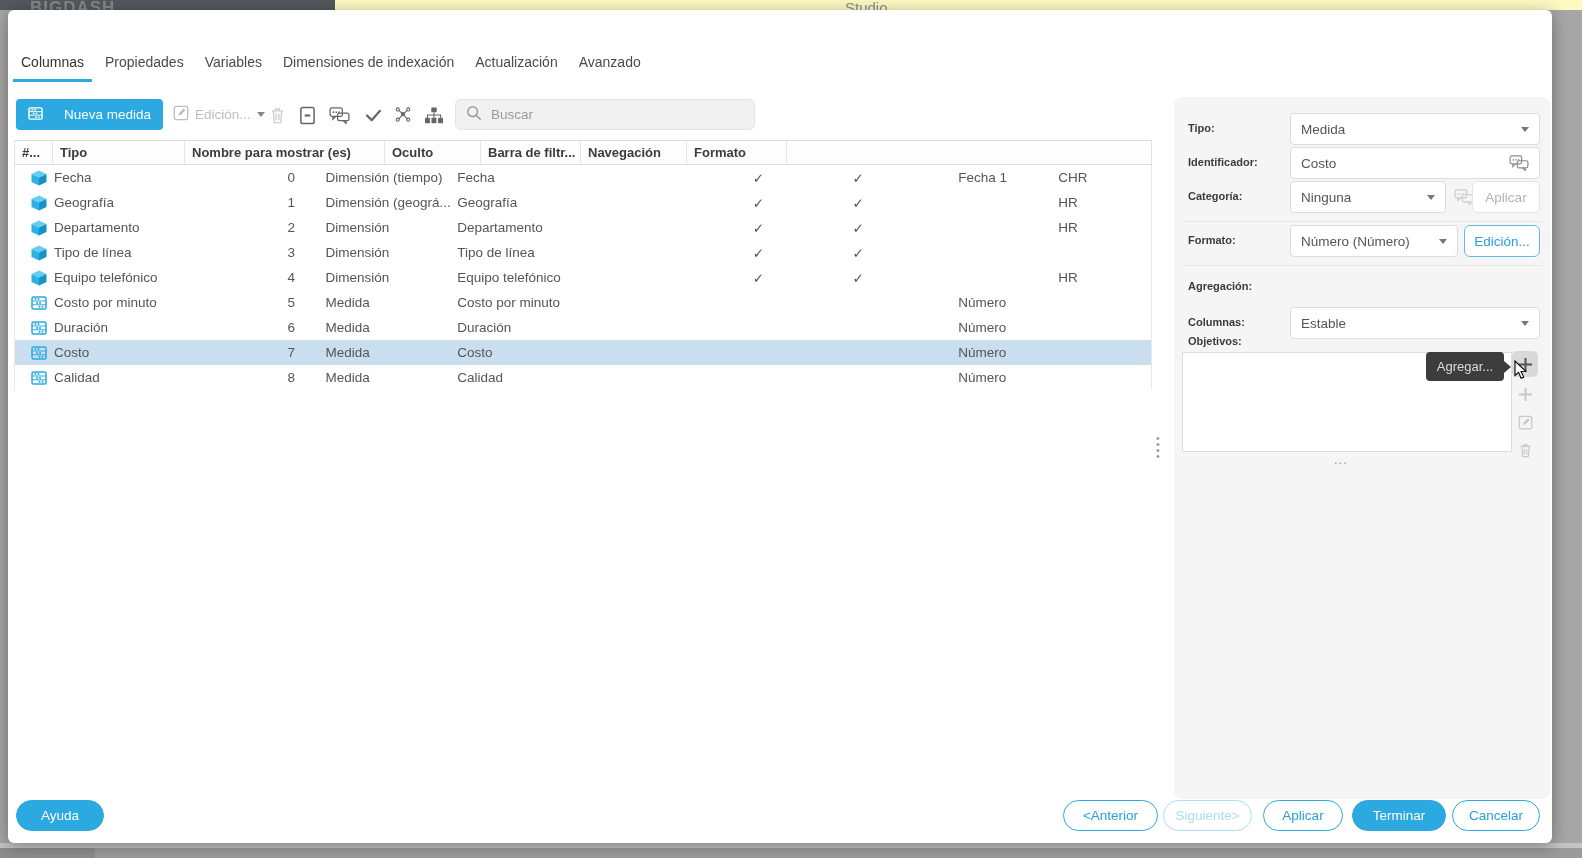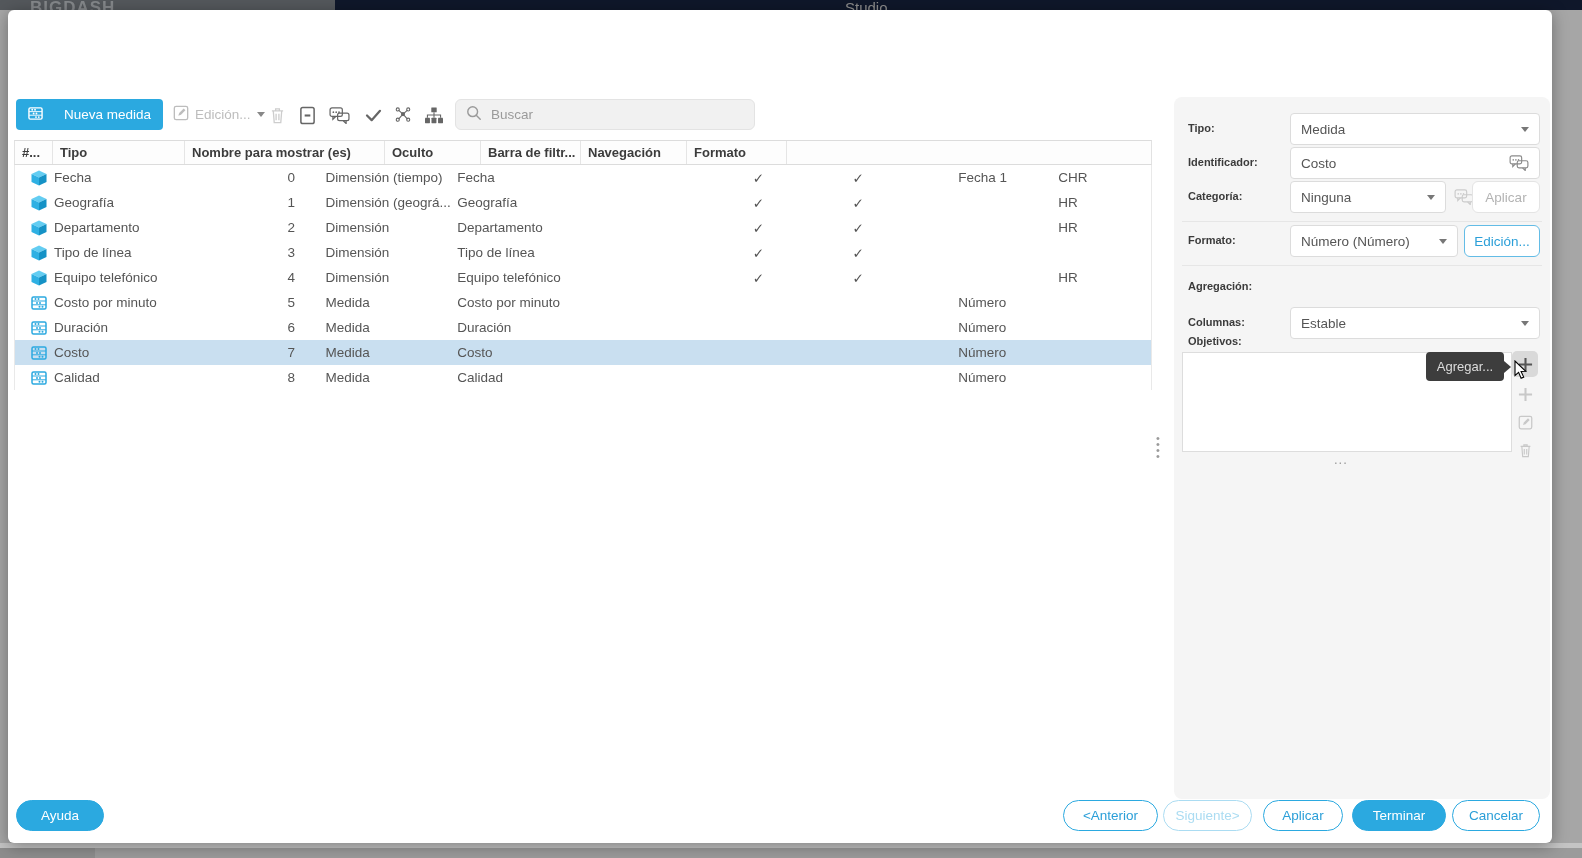--- a/index.html
+++ b/index.html
@@ -1,21 +1,21 @@
 <!DOCTYPE html>
 <html><head>
 <meta charset="utf-8">
 <style>
   * { margin:0; padding:0; box-sizing:border-box; }
   html,body { width:1582px; height:858px; overflow:hidden;
     font-family:"Liberation Sans","DejaVu Sans",sans-serif; }
   body { background:#a6a6a6; position:relative; }
 
   
-  .top-strip { position:absolute; left:0; top:0; width:100%; height:10px; overflow:hidden; background:#0f172a; }
+  .top-strip { position:absolute; left:0; top:0; width:100%; height:10px; overflow:hidden; background:#fef9c3; }
   .brand-block { position:absolute; left:0; top:0; width:335px; height:10px; background:#54585c; overflow:hidden; }
   .brand-text { position:absolute; left:30px; top:-2px; font-size:17px; font-weight:bold; color:#85888b; letter-spacing:1px; }
   .studio-text { position:absolute; left:845px; top:-1px; font-size:15px; color:#8d8d8d; }
   .bottom-band1 { position:absolute; left:0; top:843px; width:100%; height:5px; background:#c4c4c4; }
   .bottom-band2 { position:absolute; left:0; top:848px; width:100%; height:10px; background:#9b9b9b; }
   .bottom-left-block { position:absolute; left:0; top:848px; width:95px; height:10px; background:#8d8d8d; }
 
   
   .dialog { position:absolute; left:8px; top:10px; width:1544px; height:833px; background:#fff;
     border-radius:6px; box-shadow:0 3px 16px rgba(0,0,0,.35); }
@@ -111,20 +111,28 @@
   </div>
   <span class="studio-text">Studio</span>
 </div>
 <div class="bottom-band1"></div>
 <div class="bottom-band2"></div>
 <div class="bottom-left-block"></div>
 
 <div class="dialog">
 
 
+  <div class="tabs">
+    <span class="tab active">Columnas</span>
+    <span class="tab">Propiedades</span>
+    <span class="tab">Variables</span>
+    <span class="tab">Dimensiones de indexación</span>
+    <span class="tab">Actualización</span>
+    <span class="tab">Avanzado</span>
+  </div>
 
   <div class="toolbar">
     <button class="btn-new-measure">
       <span>
         <svg width="15" height="15" viewBox="0 0 16 16">
             <rect x="1" y="2" width="14" height="12" rx="1.5" fill="none" stroke="#fff" stroke-width="1.5"></rect>
             <line x1="1" y1="6" x2="15" y2="6" stroke="#fff"></line>
             <line x1="1" y1="9.8" x2="15" y2="9.8" stroke="#fff"></line>
             <g fill="#fff">
               <circle cx="4.5" cy="4" r="1"></circle>

